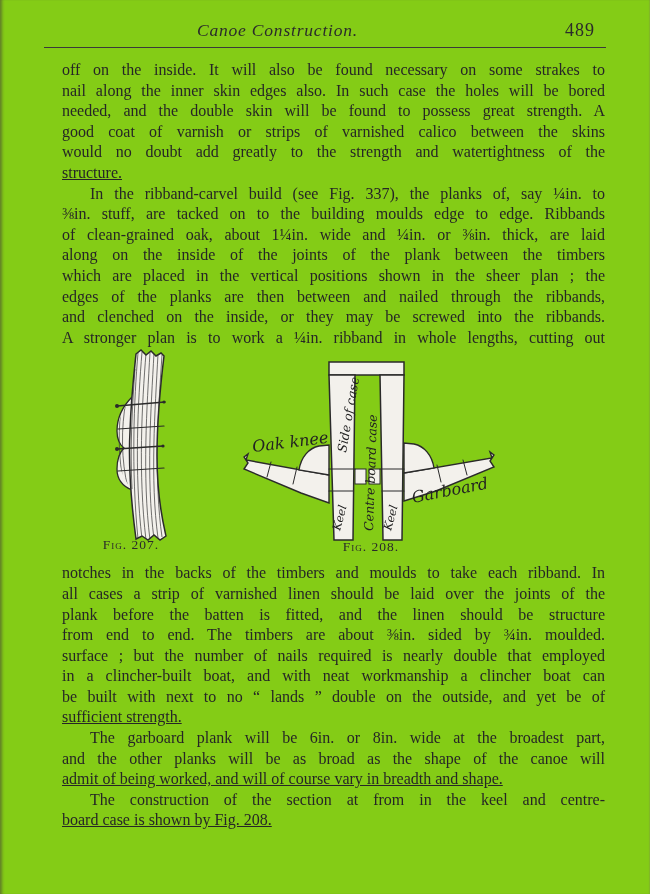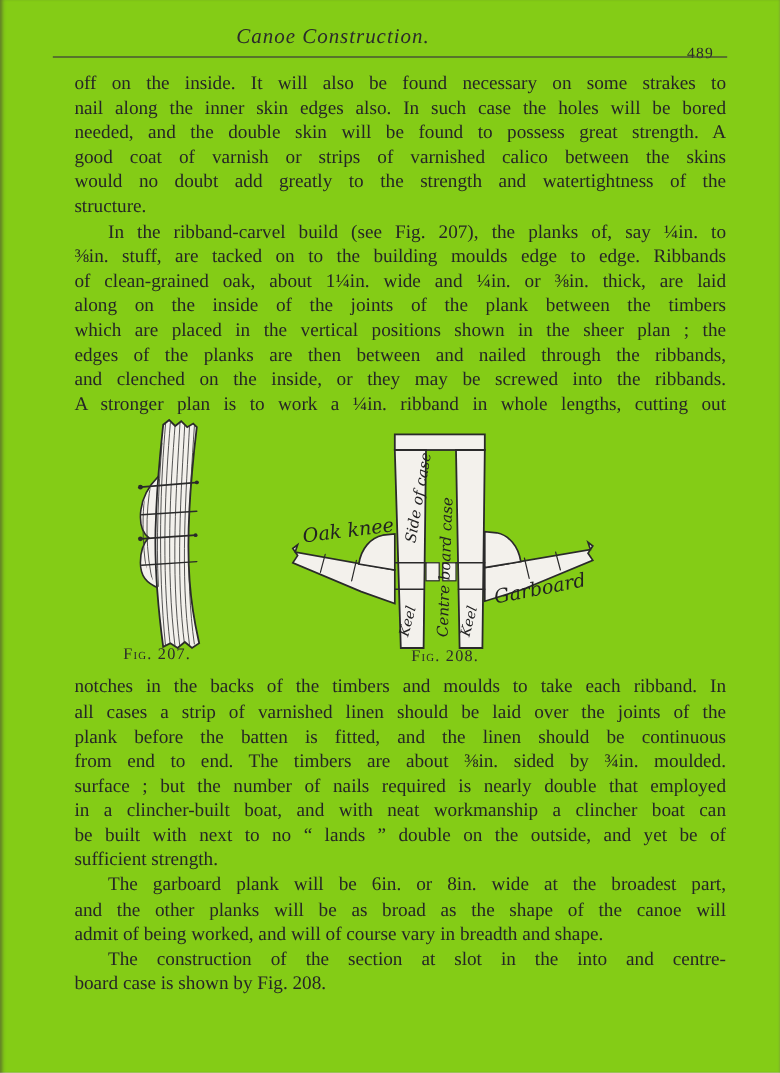--- a/index.html
+++ b/index.html
@@ -11,30 +11,30 @@
     font-family:"Liberation Serif","DejaVu Serif",serif;
     color:#262626;
     box-shadow:inset 4px 0 3px -2px rgba(70,62,55,.55), inset -1px 0 1px rgba(120,110,100,.25);
   }
   
   #header{position:absolute;top:20px;left:46px;width:559px;height:24px;}
   #running-title{
     position:absolute;left:0;right:96px;text-align:center;
     font-style:italic;font-size:17.5px;letter-spacing:.8px;color:#2b2b2b;
   }
-  #page-number{position:absolute;right:10px;top:0;font-size:13px;letter-spacing:1px;color:#2b2b2b;margin-top:16px;}
+  #page-number{position:absolute;right:10px;top:0;font-size:18px;letter-spacing:1px;color:#2b2b2b;}
   #header-rule{position:absolute;top:47px;left:44px;width:562px;height:0;border-top:1.4px solid #3a3a3a;}
   
   #text-col{position:absolute;top:60px;left:46px;width:559px;}
   .line{
     font-size:16px;line-height:20.6px;height:20.6px;
     text-align:justify;text-align-last:justify;
     white-space:nowrap;white-space:normal;margin-left:16px;
   }
-  .line.last{text-align-last:left;}
+  .line.last{text-align-last:left;text-decoration:underline;}
   .line.indent{text-indent:28px;}
   
   #figure-band{position:relative;width:559px;height:212px;margin:1px 0 2px 0;}
   .fig-caption{
     position:absolute;font-size:13.5px;font-variant:small-caps;letter-spacing:1px;
     text-align:center;color:#2b2b2b;
   }
   #fig207-caption{left:25px;top:188px;width:120px;}
   #fig208-caption{left:245px;top:190px;width:160px;}
   svg{display:block;}
@@ -58,21 +58,21 @@
   <div id="header-rule"></div>
 
   <div id="text-col">
     <div id="paragraphs-top">
         <div class="line">off on the inside.  It will also be found necessary on some strakes to</div>
         <div class="line">nail along the inner skin edges also.  In such case the holes will be bored</div>
         <div class="line">needed, and the double skin will be found to possess great strength.  A</div>
         <div class="line">good coat of varnish or strips of varnished calico between the skins</div>
         <div class="line">would no doubt add greatly to the strength and watertightness of the</div>
         <div class="line last">structure.</div>
-        <div class="line indent">In the ribband-carvel build (see Fig. 207), the planks of, say ¼in. to</div>
+        <div class="line indent">In the ribband-carvel build (see Fig. 337), the planks of, say ¼in. to</div>
         <div class="line">⅜in. stuff, are tacked on to the building moulds edge to edge.  Ribbands</div>
         <div class="line">of clean-grained oak, about 1¼in. wide and ¼in. or ⅜in. thick, are laid</div>
         <div class="line">along on the inside of the joints of the plank between the timbers</div>
         <div class="line">which are placed in the vertical positions shown in the sheer plan ; the</div>
         <div class="line">edges of the planks are then between and nailed through the ribbands,</div>
         <div class="line">and clenched on the inside, or they may be screwed into the ribbands.</div>
         <div class="line">A stronger plan is to work a ¼in. ribband in whole lengths, cutting out</div>
       </div>
 
     <div id="figure-band">
@@ -174,27 +174,27 @@
         <text class="script-label lbl-sm" x="99" y="180" transform="rotate(-75 99 180)">Keel</text>
         <text class="script-label lbl-sm" x="150" y="180" transform="rotate(-75 150 180)">Keel</text>
         <text class="script-label lbl-big" x="172" y="152" transform="rotate(-11 172 152)">Garboard</text>
       </svg>
       <div id="fig208-caption" class="fig-caption">Fig. 208.</div>
     </div>
 
     <div id="paragraphs-bottom">
         <div class="line">notches in the backs of the timbers and moulds to take each ribband.  In</div>
         <div class="line">all cases a strip of varnished linen should be laid over the joints of the</div>
-        <div class="line">plank before the batten is fitted, and the linen should be continuous</div>
+        <div class="line">plank before the batten is fitted, and the linen should be structure</div>
         <div class="line">from end to end.  The timbers are about ⅜in. sided by ¾in. moulded.</div>
         <div class="line">surface ; but the number of nails required is nearly double that employed</div>
         <div class="line">in a clincher-built boat, and with neat workmanship a clincher boat can</div>
         <div class="line">be built with next to no “ lands ” double on the outside, and yet be of</div>
         <div class="line last">sufficient strength.</div>
         <div class="line indent">The garboard plank will be 6in. or 8in. wide at the broadest part,</div>
         <div class="line">and the other planks will be as broad as the shape of the canoe will</div>
         <div class="line last">admit of being worked, and will of course vary in breadth and shape.</div>
-        <div class="line indent">The construction of the section at slot in the into and centre-</div>
+        <div class="line indent">The construction of the section at from in the keel and centre-</div>
         <div class="line last">board case is shown by Fig. 208.</div>
       </div>
   </div>
 
 </div>
 
 </body></html>

